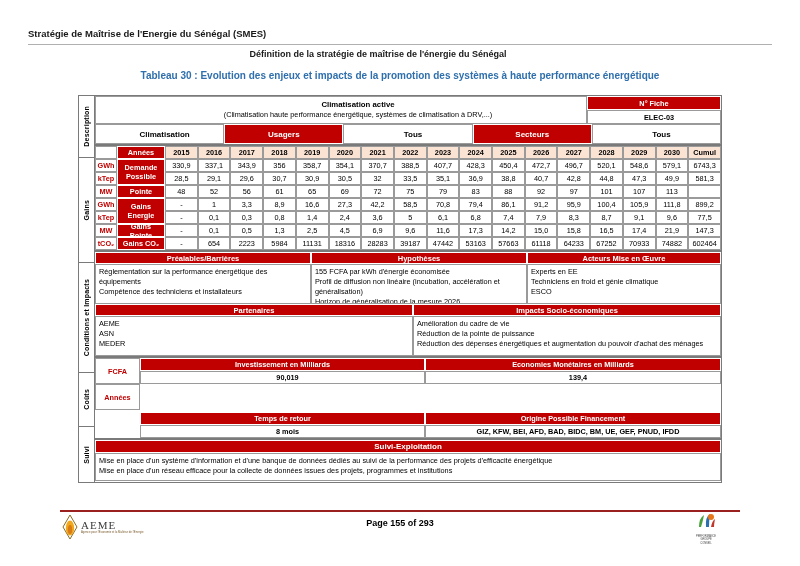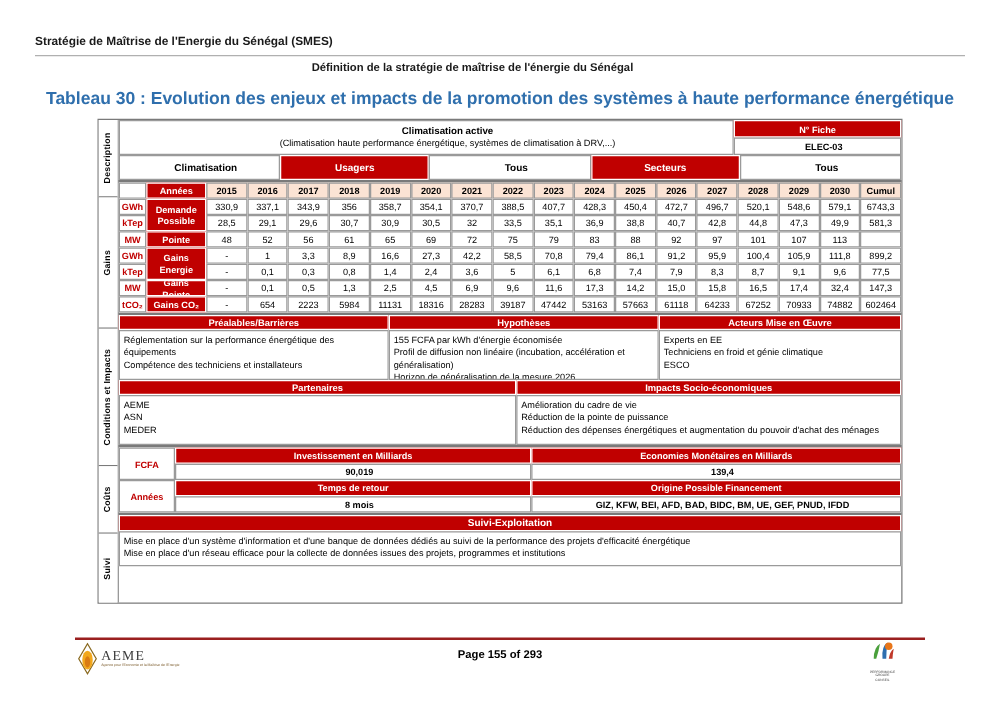--- a/index.html
+++ b/index.html
@@ -44,21 +44,21 @@
     font-size: 9px;
     font-weight: bold;
     color: #1a1a1a;
   }
   .table-caption {
     position: absolute;
     left: 28px;
     top: 70px;
     width: 744px;
     text-align: center;
-    font-size: 14px;
+    font-size: 10px;
     font-weight: bold;
     color: #2f6fad;
   }
 
   
   .fiche {
     position: absolute;
     left: 78px;
     top: 95px;
     width: 644px;
@@ -381,21 +381,21 @@
           <div class="cell yr-col">4,5</div>
           <div class="cell yr-col">6,9</div>
           <div class="cell yr-col">9,6</div>
           <div class="cell yr-col">11,6</div>
           <div class="cell yr-col">17,3</div>
           <div class="cell yr-col">14,2</div>
           <div class="cell yr-col">15,0</div>
           <div class="cell yr-col">15,8</div>
           <div class="cell yr-col">16,5</div>
           <div class="cell yr-col">17,4</div>
-          <div class="cell yr-col">32,4</div>
+          <div class="cell yr-col">21,9</div>
           <div class="cell yr-col">147,3</div>
         </div>
         <div class="row gr-row">
           <div class="cell u-col redtext">tCO₂</div>
           <div class="cell lbl-col red">Gains CO₂</div>
           <div class="cell yr-col">-</div>
           <div class="cell yr-col">654</div>
           <div class="cell yr-col">2223</div>
           <div class="cell yr-col">5984</div>
           <div class="cell yr-col">11131</div>
@@ -453,21 +453,21 @@
             <div class="cell red" style="flex:1 1 0">Economies Monétaires en Milliards</div>
           </div>
           <div class="row cost-row">
             <div class="cell bold" style="flex:0 0 285px">90,019</div>
             <div class="cell bold" style="flex:1 1 0">139,4</div>
           </div>
         </div>
       </div>
       <div class="row">
         <div class="cell cost-lbl redtext" style="height:26px">Années</div>
-        <div style="flex:1 1 auto; min-width:0;">
+        <div style="flex:1 1 auto; min-width:0;margin-top:28px;">
           <div class="row cost-row">
             <div class="cell red" style="flex:0 0 285px">Temps de retour</div>
             <div class="cell red" style="flex:1 1 0">Origine Possible Financement</div>
           </div>
           <div class="row cost-row">
             <div class="cell bold" style="flex:0 0 285px">8 mois</div>
             <div class="cell bold" style="flex:1 1 0">GIZ, KFW, BEI, AFD, BAD, BIDC, BM, UE, GEF, PNUD, IFDD</div>
           </div>
         </div>
       </div>

